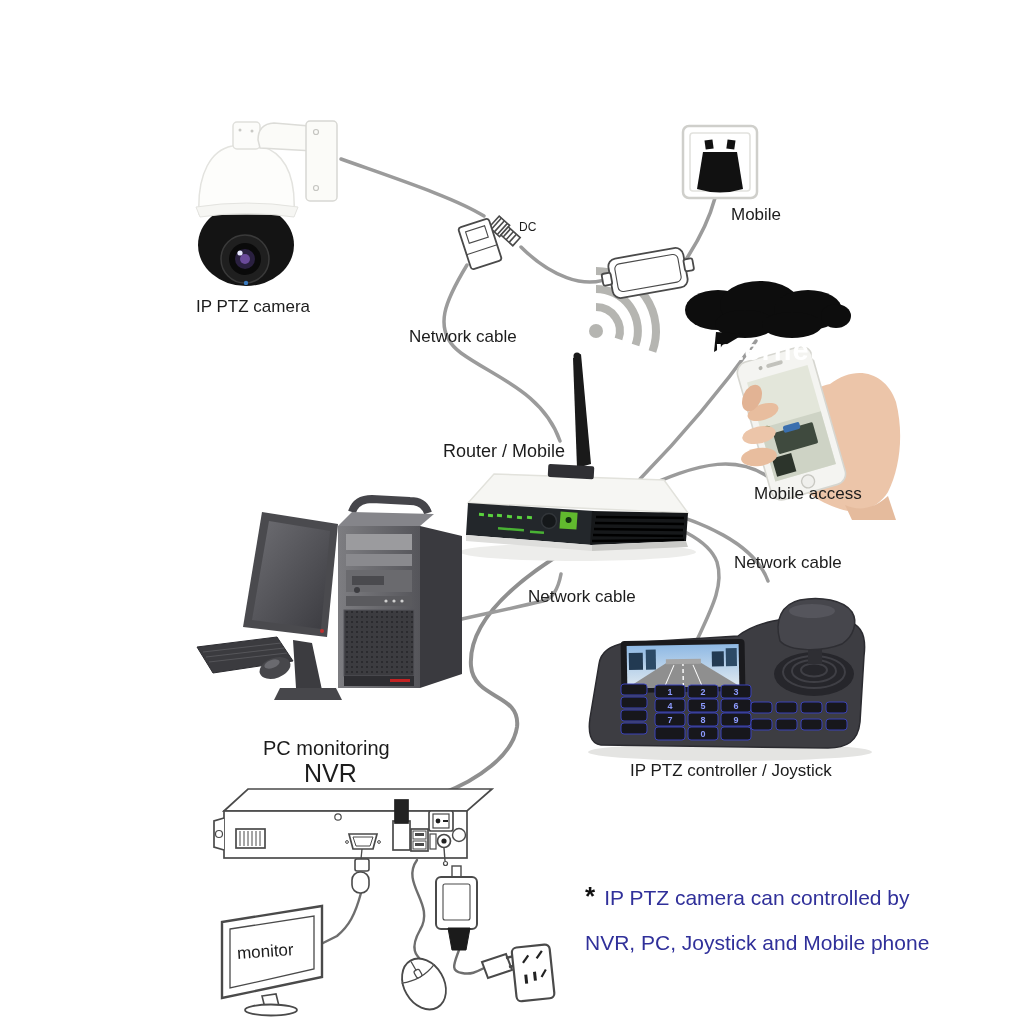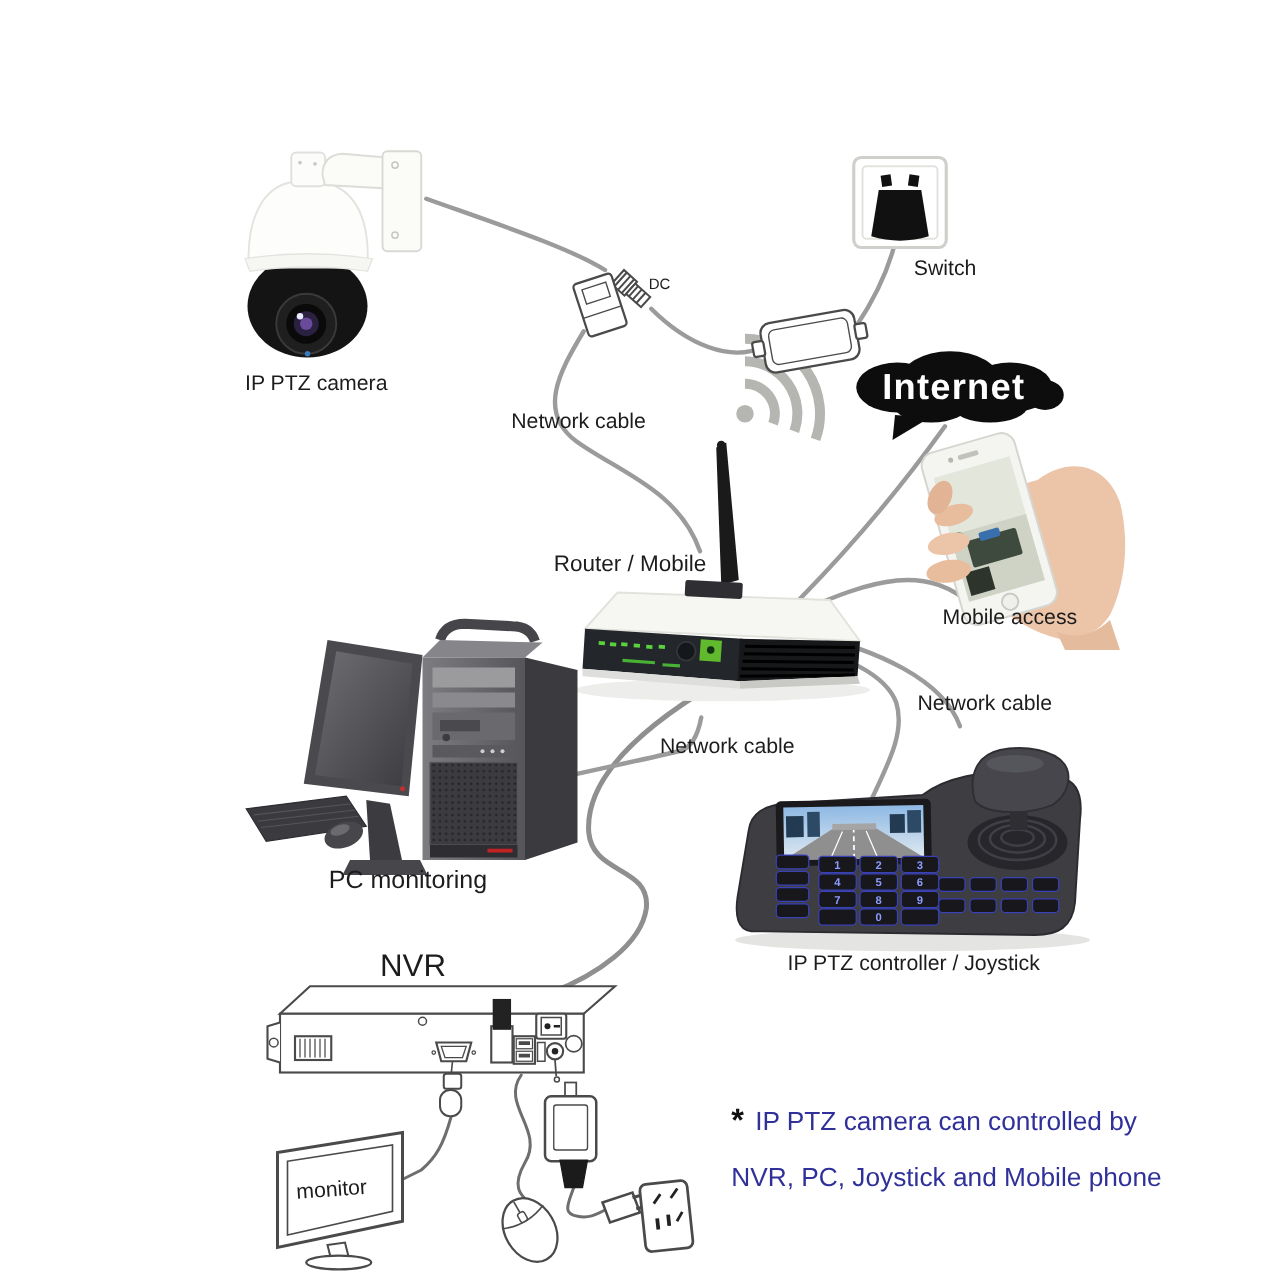--- a/index.html
+++ b/index.html
@@ -1,22 +1,22 @@
 <!DOCTYPE html>
 <html><head>
 <meta charset="utf-8">
 <style>
   html,body{margin:0;padding:0;background:#ffffff;}
   #stage{position:relative;width:1024px;height:1024px;background:#ffffff;overflow:hidden;
          font-family:"Liberation Sans",sans-serif;}
   #art{position:absolute;left:0;top:0;width:1024px;height:1024px;}
   .lbl{position:absolute;white-space:nowrap;color:#1c1c1c;font-size:17px;line-height:1.1;}
-  .lbl-big{font-size:20px;}
+  .lbl-big{font-size:20px;margin-top:44px;}
   .lbl-nvr{font-size:25px;}
-  .lbl-internet{font-size:29px;font-weight:bold;color:#ffffff;letter-spacing:1px;}
+  .lbl-internet{font-size:29px;font-weight:bold;color:#ffffff;letter-spacing:1px;margin-top:40px;}
   .lbl-monitor{font-size:17px;transform:rotate(-4deg);}
   .note-row{position:absolute;display:flex;align-items:flex-start;gap:9px;}
   .note-star{font-size:26px;font-weight:bold;color:#111;line-height:0.8;}
   .note-text{font-size:21px;color:#30309a;}
   .keydigit{font:bold 9px "Liberation Sans",sans-serif;fill:#8d9bff;text-anchor:middle;}
 </style>
 </head>
 <body>
 
 <div id="stage">
@@ -358,21 +358,21 @@
       <line x1="524" y1="962" x2="530" y2="955" stroke="#222" stroke-width="2.2"></line>
       <line x1="538" y1="959" x2="544" y2="952" stroke="#222" stroke-width="2.2"></line>
       <rect x="524" y="974" width="3" height="9" fill="#222" stroke="none"></rect>
       <rect x="533" y="972" width="3" height="9" fill="#222" stroke="none"></rect>
       <line x1="541" y1="978" x2="546" y2="971" stroke="#222" stroke-width="2.2"></line>
     </g>
   </g>
 </svg>
 
 <div class="lbl" style="left:196px;top:298px">IP PTZ camera</div>
-<div class="lbl" style="left:731px;top:206px">Switch</div>
+<div class="lbl" style="left:731px;top:206px">Mobile</div>
 <div class="lbl" style="left:519px;top:221px;font-size:12px">DC</div>
 <div class="lbl" style="left:409px;top:328px">Network cable</div>
 <div class="lbl" style="left:443px;top:442px;font-size:18px">Router / Mobile</div>
 <div class="lbl lbl-internet" style="left:763px;top:295px;transform:translateX(-50%)">Internet</div>
 <div class="lbl" style="left:754px;top:485px">Mobile access</div>
 <div class="lbl" style="left:734px;top:554px">Network cable</div>
 <div class="lbl" style="left:528px;top:588px">Network cable</div>
 <div class="lbl lbl-big" style="left:263px;top:693px">PC monitoring</div>
 <div class="lbl lbl-nvr" style="left:304px;top:760px">NVR</div>
 <div class="lbl" style="left:630px;top:762px">IP PTZ controller / Joystick</div>

